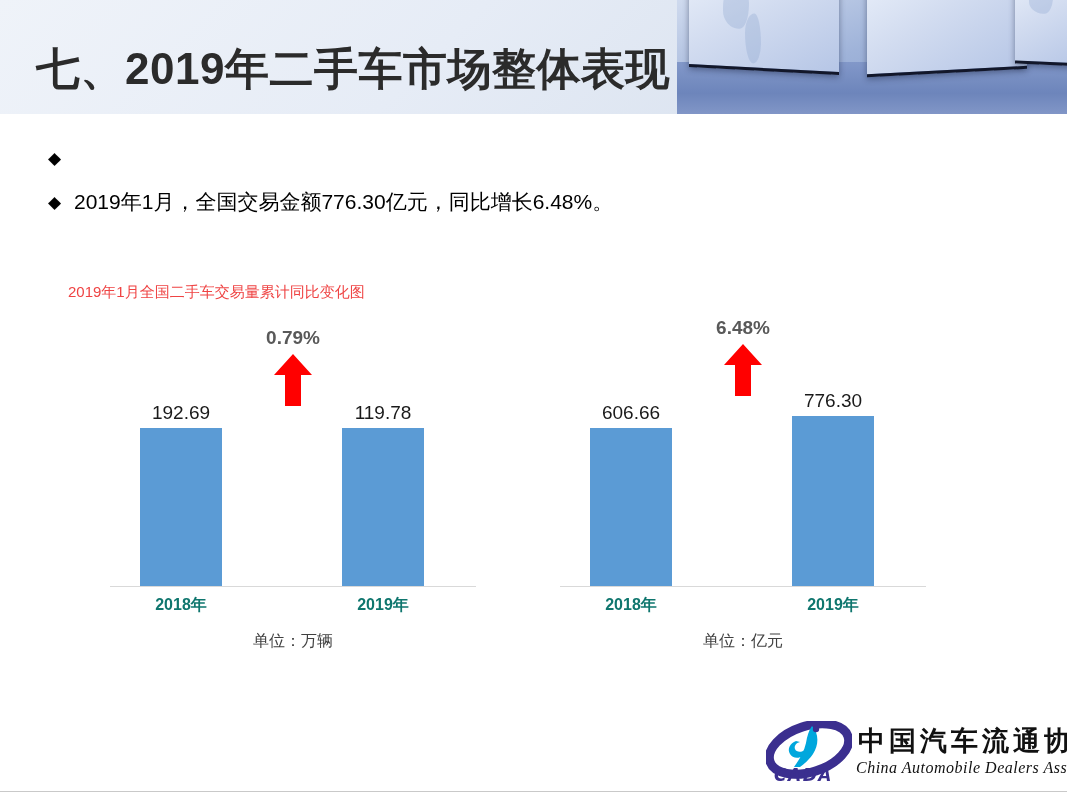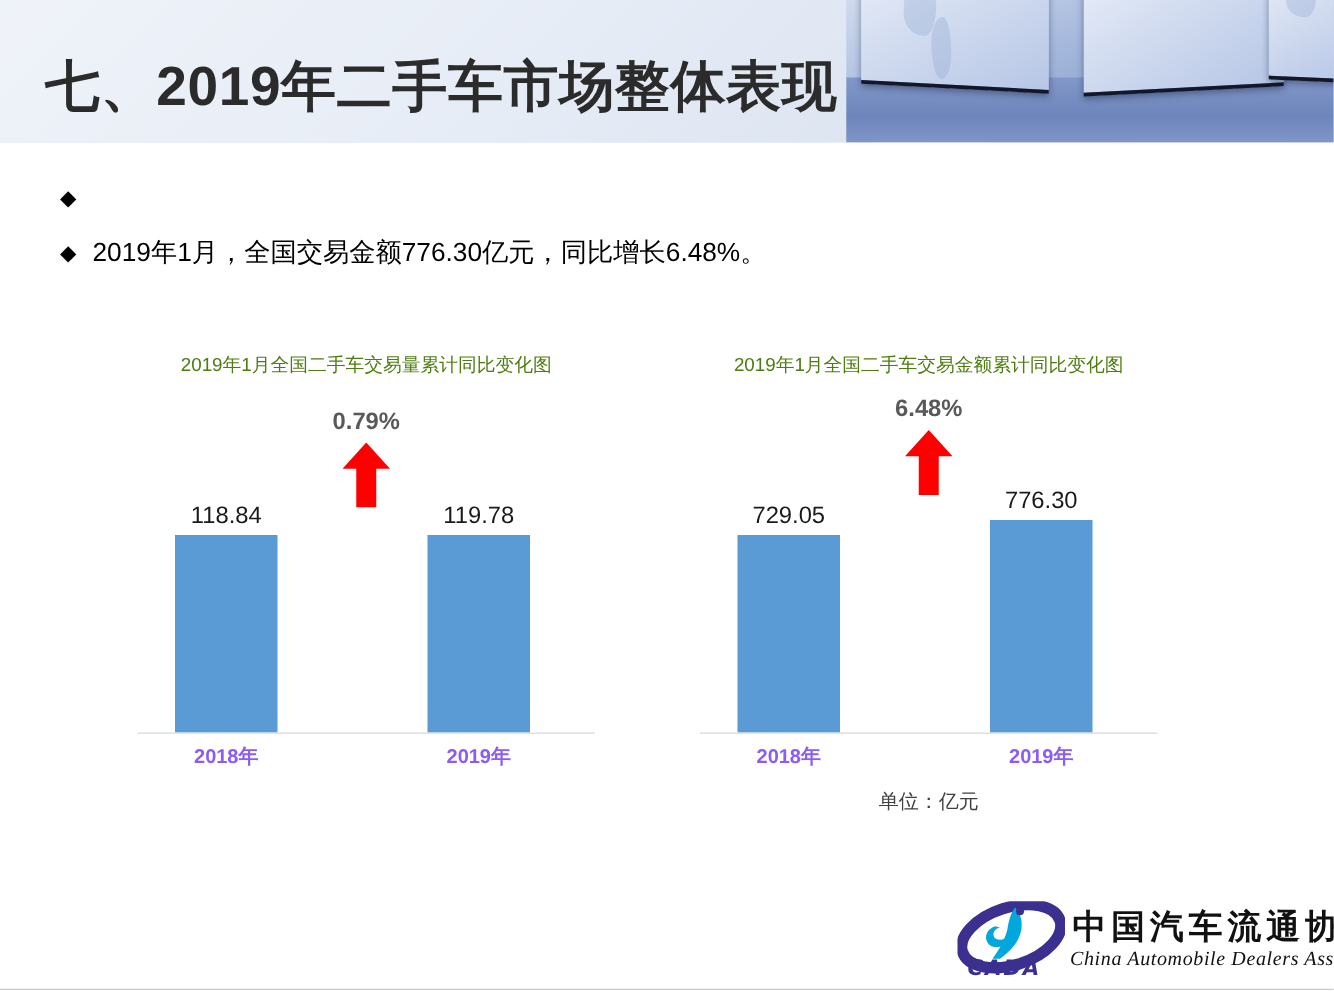--- a/index.html
+++ b/index.html
@@ -108,23 +108,23 @@
     width: 450px;
     height: 390px;
   }
   .chart.left  { left: 68px; }
   .chart.right { left: 518px; }
 
   .chart-title {
     position: absolute;
     left: 0; top: 0;
     width: 450px;
-    text-align: center;
+    text-align: left;
     font-size: 15px;
-    color: #4d7c0f;
+    color: #ef4444;
     white-space: nowrap;
   }
   .plot {
     position: absolute;
     left: 42px; top: 52px;
     width: 366px;
     height: 252px;
   }
   .axis-line {
     position: absolute;
@@ -177,21 +177,21 @@
     top: 312px;
     width: 366px;
     height: 22px;
   }
   .tick {
     position: absolute;
     width: 140px;
     text-align: center;
     font-size: 16px;
     font-weight: bold;
-    color: #8b5cf6;
+    color: #0f766e;
   }
   .tick.t-2018 { left: 1px; }
   .tick.t-2019 { left: 203px; }
 
   .unit-label {
     position: absolute;
     left: 0; top: 348px;
     width: 450px;
     text-align: center;
     font-size: 16px;
@@ -283,21 +283,21 @@
   <div class="bullet-row">
     <span class="bullet-marker">◆</span>
     <span class="bullet-text">2019年1月，全国交易金额776.30亿元，同比增长6.48%。</span>
   </div>
 </div>
 
 <div class="chart left">
   <div class="chart-title">2019年1月全国二手车交易量累计同比变化图</div>
 
   <div class="plot">
-    <div class="bar-value v-2018" style="bottom:163px">118.84</div>
+    <div class="bar-value v-2018" style="bottom:163px">192.69</div>
     <div class="bar-value v-2019" style="bottom:163px">119.78</div>
 
     <div class="bar b-2018" style="height:158px"></div>
     <div class="bar b-2019" style="height:158px"></div>
 
     <div class="pct-group" style="bottom:181px">
       <div class="pct-label">0.79%</div>
       <div class="arrow-wrap">
         <svg class="arrow-up" width="38" height="52" viewBox="0 0 38 52">
           <polygon points="19,0 38,21 27,21 27,52 11,52 11,21 0,21" fill="#FF0000"></polygon>
@@ -306,27 +306,27 @@
     </div>
 
     <div class="axis-line"></div>
   </div>
 
   <div class="tick-row">
     <div class="tick t-2018">2018年</div>
     <div class="tick t-2019">2019年</div>
   </div>
 
+  <div class="unit-label">单位：万辆</div>
 </div>
 
 <div class="chart right">
-  <div class="chart-title">2019年1月全国二手车交易金额累计同比变化图</div>
 
   <div class="plot">
-    <div class="bar-value v-2018" style="bottom:163px">729.05</div>
+    <div class="bar-value v-2018" style="bottom:163px">606.66</div>
     <div class="bar-value v-2019" style="bottom:175px">776.30</div>
 
     <div class="bar b-2018" style="height:158px"></div>
     <div class="bar b-2019" style="height:170px"></div>
 
     <div class="pct-group" style="bottom:191px">
       <div class="pct-label">6.48%</div>
       <div class="arrow-wrap">
         <svg class="arrow-up" width="38" height="52" viewBox="0 0 38 52">
           <polygon points="19,0 38,21 27,21 27,52 11,52 11,21 0,21" fill="#FF0000"></polygon>

